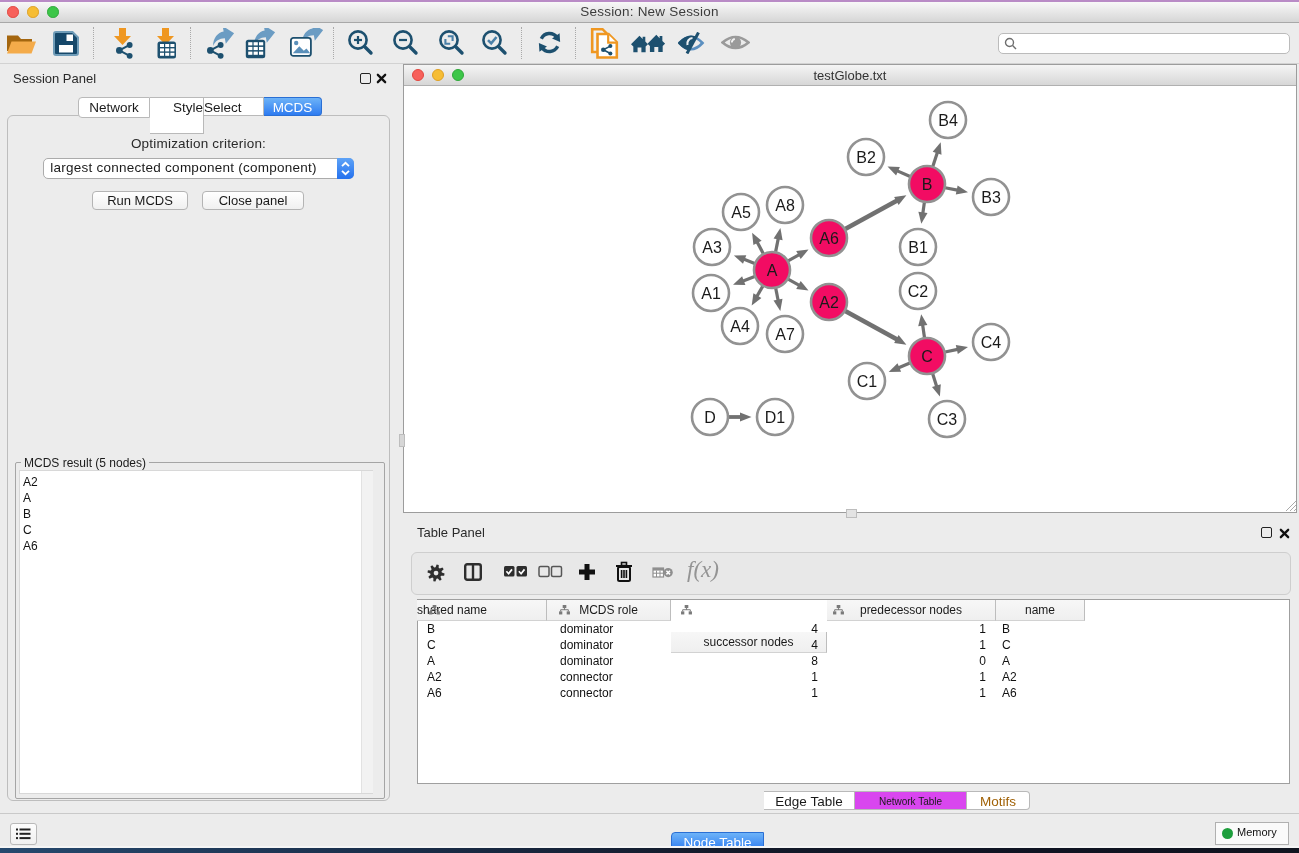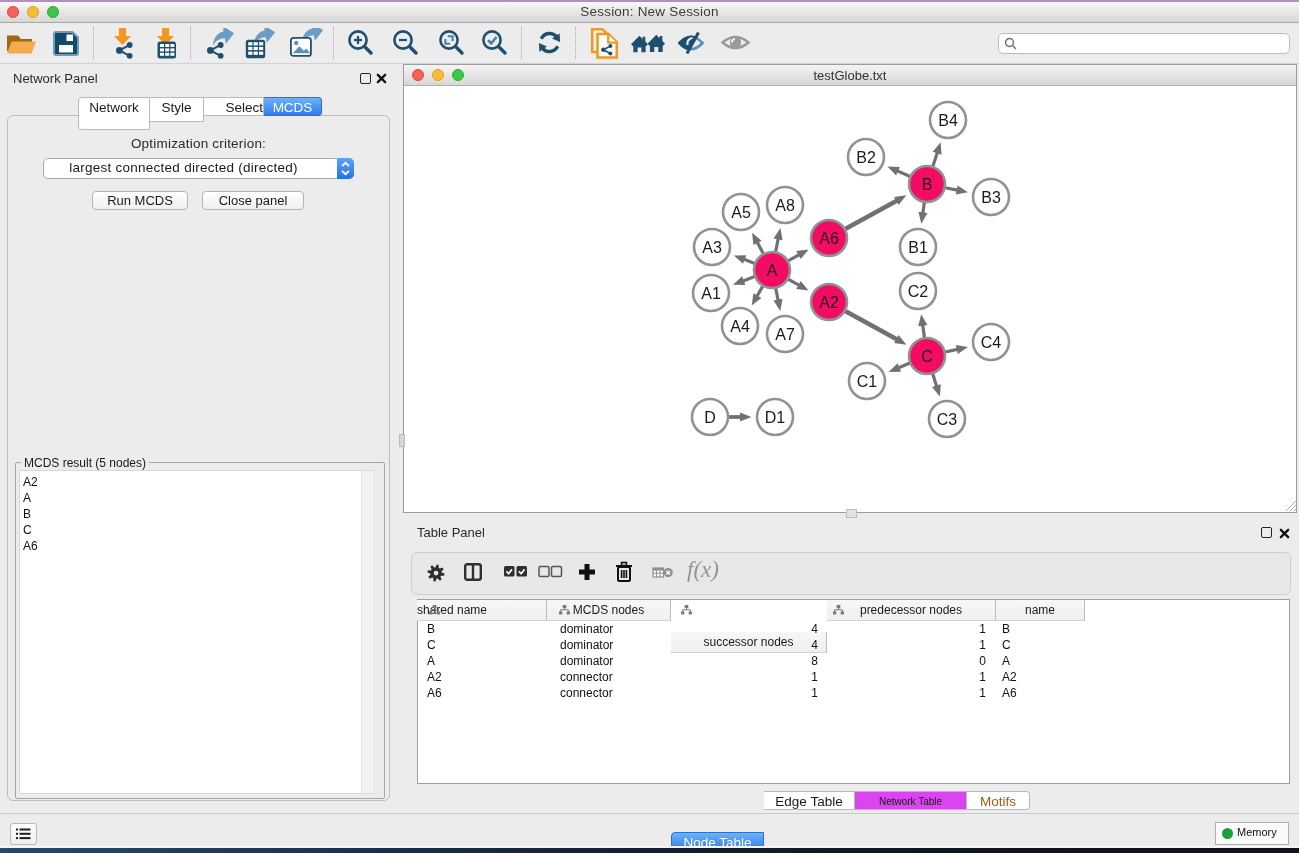--- a/index.html
+++ b/index.html
@@ -157,36 +157,36 @@
 <path d="M1.5 8.5 Q14.5 -2.5 27.5 8.5 Q14.5 19.5 1.5 8.5 Z" fill="none" stroke="#9a9a9a" stroke-width="2.6"></path>
 <circle cx="14.5" cy="8.5" r="5.6" fill="#9a9a9a"></circle>
 <path d="M10.8 8.5 a4 4 0 0 1 3 -3.6" fill="none" stroke="#f2f2f2" stroke-width="1.8"></path>
 </svg>
 <div class="abs" style="left:998px;top:33px;width:292px;height:21px;background:#fff;border:1px solid #bbb;border-radius:5px;box-sizing:border-box"></div>
 <svg class="abs" style="left:1004px;top:37px" width="14" height="14" viewBox="0 0 14 14">
     <circle cx="5.5" cy="5.5" r="4" fill="none" stroke="#6e6e6e" stroke-width="1.4"></circle>
     <line x1="8.6" y1="8.6" x2="12" y2="12" stroke="#6e6e6e" stroke-width="1.4"></line>
   </svg>
 
-<div class="abs" style="left:13px;top:71px;font-size:13px;color:#2a2a2a">Network Panel</div>
+<div class="abs" style="left:13px;top:71px;font-size:13px;color:#2a2a2a">Session Panel</div>
 <div class="abs" style="left:360px;top:73px;width:9px;height:9px;border:1.6px solid #222;border-radius:2px"></div>
 <svg class="abs" style="left:376px;top:73px" width="11" height="11" viewBox="0 0 12 12">
     <path d="M2 2 L10 10 M10 2 L2 10" stroke="#111" stroke-width="2.5" stroke-linecap="round"></path>
   </svg>
 
 <div class="abs" style="left:7px;top:115px;width:383px;height:686px;border:1px solid #bdbdbd;border-radius:6px;background:#ececec;box-sizing:border-box"></div>
-<div style="position:absolute;left:78px;top:97px;width:72px;height:33px;line-height:19px;text-align:center;font-size:13.5px;background:#fff;color:#1a1a1a;border:1px solid #b9b9b9;border-radius:4px 0 0 4px;box-sizing:border-box;">Network</div>
-<div style="position:absolute;left:150px;top:97px;width:54px;height:25px;line-height:19px;text-align:center;font-size:13.5px;background:#fff;color:#1a1a1a;border:1px solid #b9b9b9;box-sizing:border-box;border-left:none;">Style</div>
-<div style="position:absolute;left:204px;top:97px;width:60px;height:19px;line-height:19px;text-align:right;font-size:13.5px;background:#fff;color:#1a1a1a;border:1px solid #b9b9b9;box-sizing:border-box;border-left:none;">Select</div>
+<div style="position:absolute;left:78px;top:97px;width:72px;height:21px;line-height:19px;text-align:center;font-size:13.5px;background:#fff;color:#1a1a1a;border:1px solid #b9b9b9;border-radius:4px 0 0 4px;box-sizing:border-box;">Network</div>
+<div style="position:absolute;left:150px;top:97px;width:54px;height:37px;line-height:19px;text-align:right;font-size:13.5px;background:#fff;color:#1a1a1a;border:1px solid #b9b9b9;box-sizing:border-box;border-left:none;">Style</div>
+<div style="position:absolute;left:204px;top:97px;width:60px;height:19px;line-height:19px;text-align:left;font-size:13.5px;background:#fff;color:#1a1a1a;border:1px solid #b9b9b9;box-sizing:border-box;border-left:none;">Select</div>
 <div style="position:absolute;left:264px;top:97px;width:58px;height:19px;line-height:19px;text-align:center;font-size:13.5px;background:linear-gradient(#6db3f8,#2e7bf0);color:#fff;border:1px solid #2a6fd4;border-radius:0 4px 4px 0;box-sizing:border-box;border-left:none;">MCDS</div>
 
 <div class="abs" style="left:0;top:136px;width:397px;text-align:center;font-size:13.5px;letter-spacing:0.2px;color:#2a2a2a">Optimization criterion:</div>
 
 <div class="abs" style="left:43px;top:158px;width:311px;height:21px;background:#fff;border:1px solid #ababab;border-radius:5px;box-sizing:border-box"></div>
-<div class="abs" style="left:36px;top:158px;width:295px;height:21px;line-height:20px;text-align:center;font-size:13.5px;letter-spacing:0.25px;color:#1a1a1a">largest connected directed (directed)</div>
+<div class="abs" style="left:36px;top:158px;width:295px;height:21px;line-height:20px;text-align:center;font-size:13.5px;letter-spacing:0.25px;color:#1a1a1a">largest connected component (component)</div>
 <div class="abs" style="left:337px;top:158px;width:17px;height:21px;background:linear-gradient(#5ea3f7,#2471ee);border-radius:0 5px 5px 0"></div>
 <svg class="abs" style="left:339px;top:161px" width="13" height="15" viewBox="0 0 13 15">
     <path d="M3 5.2 L6.5 1.8 L10 5.2 M3 9.8 L6.5 13.2 L10 9.8" stroke="#fff" stroke-width="1.8" fill="none"></path>
   </svg>
 
 <div class="abs" style="left:92px;top:191px;width:96px;height:19px;background:linear-gradient(#ffffff,#f0f0f0);border:1px solid #b4b4b4;border-radius:4px;box-sizing:border-box;text-align:center;font-size:13px;line-height:17px;color:#1a1a1a">Run MCDS</div>
 <div class="abs" style="left:202px;top:191px;width:102px;height:19px;background:linear-gradient(#ffffff,#f0f0f0);border:1px solid #b4b4b4;border-radius:4px;box-sizing:border-box;text-align:center;font-size:13px;line-height:17px;color:#1a1a1a">Close panel</div>
 
 <div class="abs" style="left:15px;top:462px;width:368px;height:335px;border:1px solid #a5a5a5;border-radius:2px"></div>
 <div class="abs" style="left:21px;top:456px;background:#ececec;padding:0 3px;font-size:12px;color:#1a1a1a">MCDS result (5 nodes)</div>
@@ -356,21 +356,21 @@
 <svg style="position:absolute;left:429px;top:605px" width="11" height="10" viewBox="0 0 12 11">
 <g fill="#7a7a7a">
       <rect x="4" y="0" width="4" height="3.4"></rect>
       <rect x="0" y="7" width="3.6" height="3.4"></rect>
       <rect x="8.4" y="7" width="3.6" height="3.4"></rect>
     </g>
 <g stroke="#6f6f6f" stroke-width="1">
       <path d="M6 3.4 L6 5.2 M1.8 7 L1.8 5.2 L10.2 5.2 L10.2 7" fill="none"></path>
     </g>
   </svg>
-<div style="position:absolute;left:547px;top:600px;width:124px;height:21px;line-height:21px;text-align:center;font-size:12px;color:#1a1a1a;border-right:1px solid #bdbdbd;border-bottom:1px solid #d2d2d2;box-sizing:border-box;background:linear-gradient(#f7f7f7,#efefef)">MCDS nodes</div>
+<div style="position:absolute;left:547px;top:600px;width:124px;height:21px;line-height:21px;text-align:center;font-size:12px;color:#1a1a1a;border-right:1px solid #bdbdbd;border-bottom:1px solid #d2d2d2;box-sizing:border-box;background:linear-gradient(#f7f7f7,#efefef)">MCDS role</div>
 <svg style="position:absolute;left:559px;top:605px" width="11" height="10" viewBox="0 0 12 11">
 <g fill="#7a7a7a">
       <rect x="4" y="0" width="4" height="3.4"></rect>
       <rect x="0" y="7" width="3.6" height="3.4"></rect>
       <rect x="8.4" y="7" width="3.6" height="3.4"></rect>
     </g>
 <g stroke="#6f6f6f" stroke-width="1">
       <path d="M6 3.4 L6 5.2 M1.8 7 L1.8 5.2 L10.2 5.2 L10.2 7" fill="none"></path>
     </g>
   </svg>

